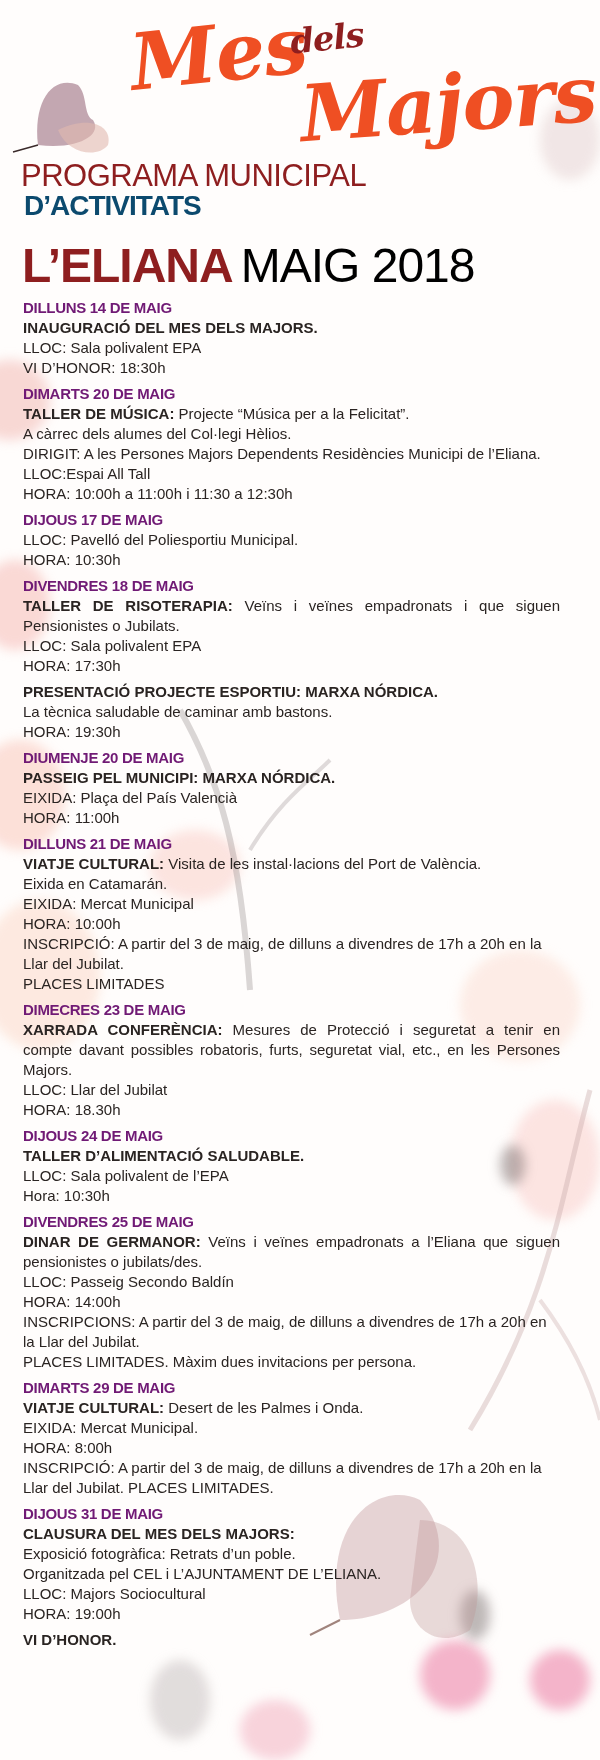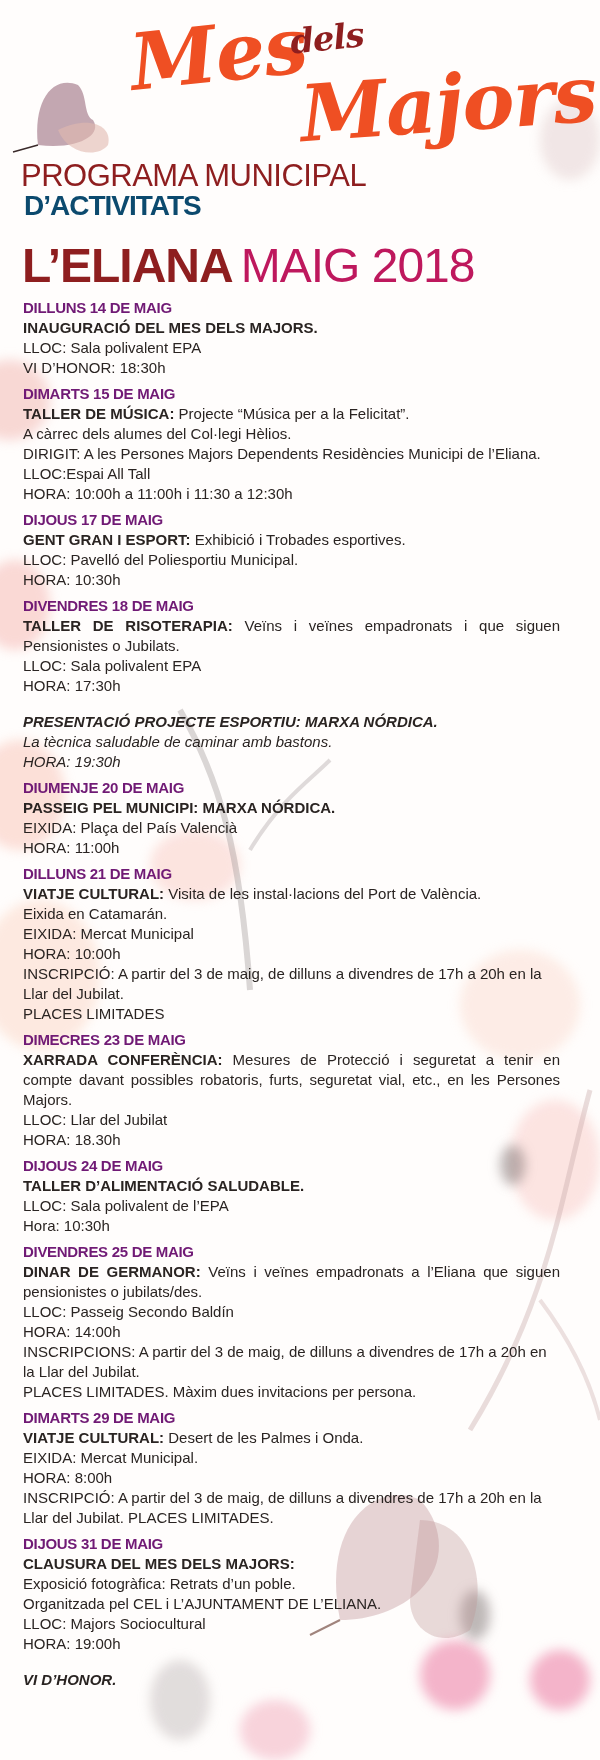--- a/index.html
+++ b/index.html
@@ -22,32 +22,32 @@
   .prog1 {
     position:absolute; left:21px; top:158px; font-size:31px; color:#8e1e1f;
     letter-spacing:-0.5px; font-weight:normal;
   }
   .prog2 {
     position:absolute; left:24px; top:190px; font-size:28px; color:#0c4a6e;
     font-weight:bold; letter-spacing:-1px;
   }
   .city-line { position:absolute; left:22px; top:238px; font-size:48px; letter-spacing:-1px; }
   .city { color:#8e1e1f; font-weight:bold;text-align:right; }
-  .month { color:#be185d; font-weight:normal; margin-left:8px; }
+  .month { color:#000000; font-weight:normal; margin-left:8px; }
 
   .program { position:absolute; left:23px; top:298px; width:537px; }
   .day { margin-bottom:6px; }
   .day-title {
     color:#701a75; font-weight:bold; font-size:15px; line-height:20px;
     letter-spacing:-0.3px;
   }
   .line { font-size:15px; line-height:20px; color:#2a2422; }
   .line.just { text-align:justify; text-align-last:left; }
   .b { font-weight:bold; }
-  .sub { margin-top:16px;font-style:italic; }
+  .sub { margin-top:6px; }
   .butterfly { position:absolute; }
 </style>
 </head>
 <body>
 
 <div class="bg-decor" style="left:0;top:0;width:600px;height:1760px;">
   <div class="blob" style="left:-30px;top:360px;width:80px;height:80px;background:rgba(240,170,165,0.45);"></div>
   <div class="blob" style="left:-20px;top:560px;width:70px;height:90px;background:rgba(240,150,140,0.35);"></div>
   <div class="blob" style="left:-25px;top:740px;width:90px;height:110px;background:rgba(245,170,150,0.35);"></div>
   <div class="blob" style="left:150px;top:830px;width:90px;height:70px;background:rgba(245,180,170,0.35);"></div>
@@ -95,33 +95,32 @@
 <div class="program" id="program">
     <div class="day">
     <div class="day-title">DILLUNS 14 DE MAIG</div>
     <div class="lines">
         <div class="line"><span class="b">INAUGURACIÓ DEL MES DELS MAJORS.</span></div>
         <div class="line"><span>LLOC: Sala polivalent EPA</span></div>
         <div class="line"><span>VI D’HONOR: 18:30h</span></div>
       </div>
   </div>
     <div class="day">
-    <div class="day-title">DIMARTS 15 DE MAIG</div>
+    <div class="day-title">DIMARTS 20 DE MAIG</div>
     <div class="lines">
         <div class="line"><span class="b">TALLER DE MÚSICA:</span><span> Projecte “Música per a la Felicitat”.</span></div>
         <div class="line"><span>A càrrec dels alumes del Col·legi Hèlios.</span></div>
         <div class="line"><span>DIRIGIT: A les Persones Majors Dependents Residències Municipi de l’Eliana.</span></div>
         <div class="line"><span>LLOC:Espai All Tall</span></div>
         <div class="line"><span>HORA: 10:00h a 11:00h i 11:30 a 12:30h</span></div>
       </div>
   </div>
     <div class="day">
     <div class="day-title">DIJOUS 17 DE MAIG</div>
     <div class="lines">
-        <div class="line"><span class="b">GENT GRAN I ESPORT:</span><span> Exhibició i Trobades esportives.</span></div>
         <div class="line"><span>LLOC: Pavelló del Poliesportiu Municipal.</span></div>
         <div class="line"><span>HORA: 10:30h</span></div>
       </div>
   </div>
     <div class="day">
     <div class="day-title">DIVENDRES 18 DE MAIG</div>
     <div class="lines">
         <div class="line just"><span class="b">TALLER DE RISOTERAPIA:</span><span> Veïns i veïnes empadronats i que siguen Pensionistes o Jubilats.</span></div>
         <div class="line"><span>LLOC: Sala polivalent EPA</span></div>
         <div class="line"><span>HORA: 17:30h</span></div>

